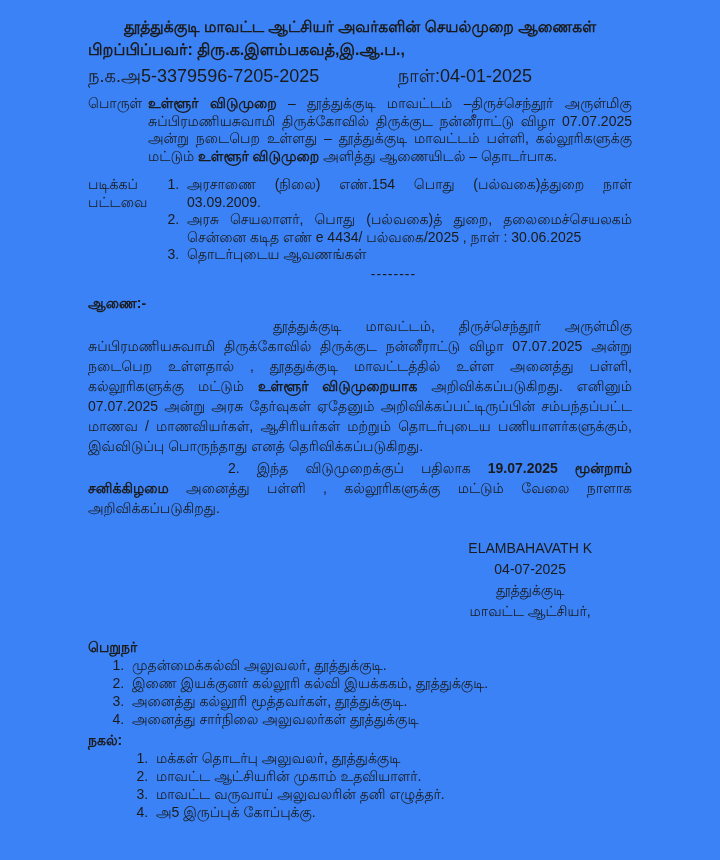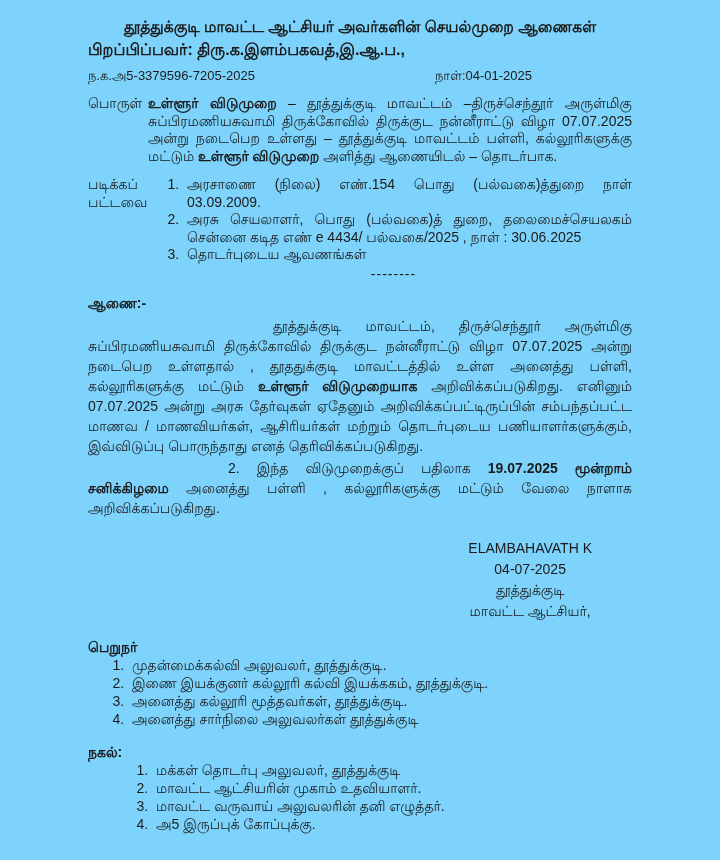--- a/index.html
+++ b/index.html
@@ -1,21 +1,21 @@
 <!DOCTYPE html>
 <html><head>
 <meta charset="utf-8">
 <style>
   html,body { margin:0; padding:0; background:#ffffff; }
   .page {
     position:relative;
     width:720px;
     height:860px;
     box-sizing:border-box;
-    background:#7dd3fc;
+    background:#3b82f6;
     color:#1b1b1b;
     font-family:"Liberation Sans", sans-serif;
     font-size:14px;
     padding:16px 88px 0 88px;
     overflow:hidden;
   }
   .doc-title {
     text-align:center;
     font-weight:700;
     font-size:15.5px;
@@ -24,21 +24,21 @@
   .issuer-line {
     text-align:left;
     font-weight:700;
     font-size:16px;
     line-height:21px;
     margin-top:2px;
   }
   .ref-row {
     display:flex;
     margin-top:7px;
-    font-size:13px;
+    font-size:18px;
     line-height:18px;
   }
   .ref-row .date { margin-left:auto; margin-right:100px; }
 
   .row { display:flex; }
   .subject-row { margin-top:10px; }
   .subject-label { width:60px; flex:none; line-height:17.5px; }
   .subject-text {
     flex:1;
     text-align:justify;
@@ -74,21 +74,21 @@
     margin:20px 40px 0 auto;
     width:fit-content;
     text-align:center;
     line-height:21px;
   }
 
   .recipients { margin-top:16px; }
   .sec-heading { line-height:18px;font-weight:bold; }
   .recipients ol { margin:0; padding-left:40px; }
   .recipients li, .copies li { line-height:18px; padding-left:4px; }
-  .copies { margin-top:15px; }
+  .copies { margin-top:3px; }
   .copies ol { margin:0; padding-left:64px; }
 
   b { font-weight:700; }
 </style>
 </head>
 <body>
 
 <div class="page">
 
   <div class="doc-title">தூத்துக்குடி மாவட்ட ஆட்சியர் அவர்களின் செயல்முறை ஆணைகள்</div>

